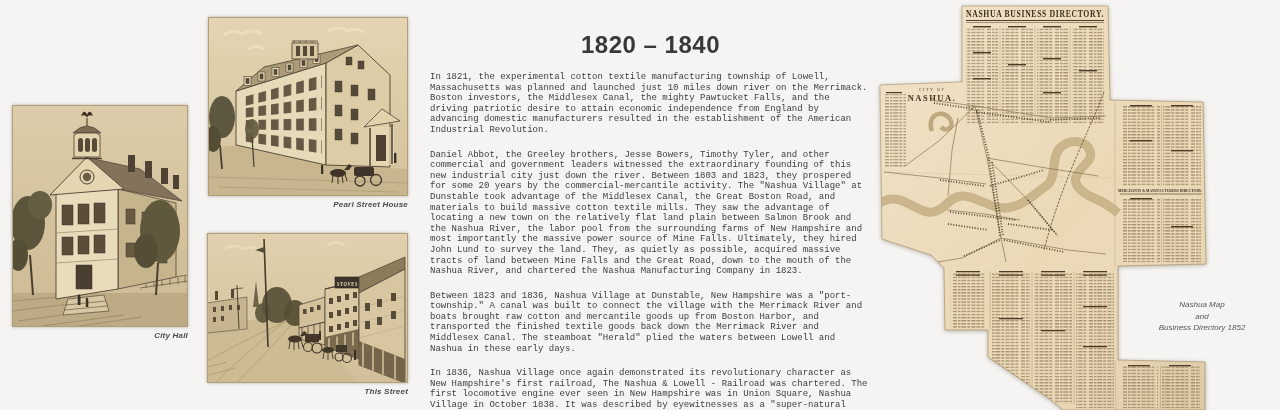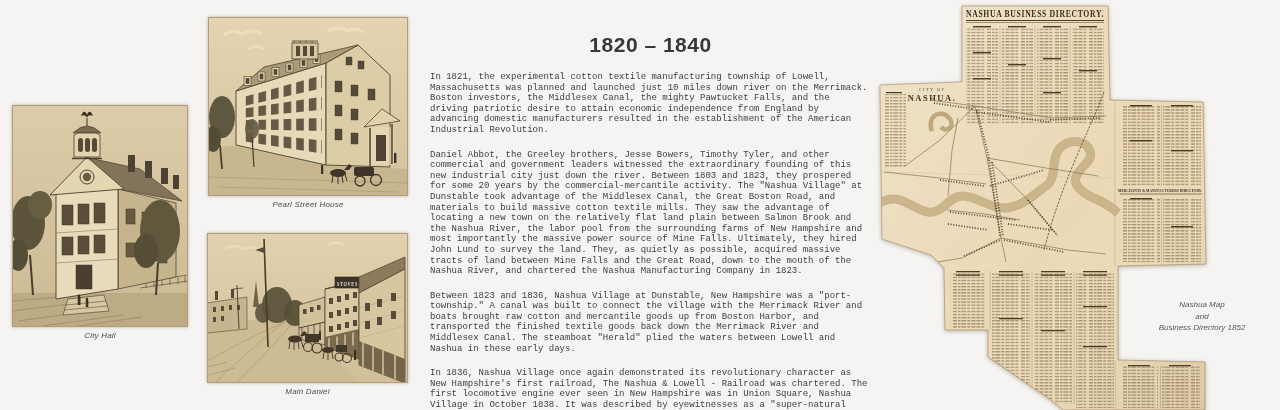--- a/index.html
+++ b/index.html
@@ -1,23 +1,23 @@
 <!DOCTYPE html>
 <html><head>
 <meta charset="utf-8">
 <style>
   html,body{margin:0;padding:0;background:#f4f3f1;}
   .page{position:relative;width:1280px;height:410px;background:#f5f4f2;overflow:hidden;
         font-family:"Liberation Sans",sans-serif;}
   figure.plate{position:absolute;margin:0;}
   figure.plate svg{display:block;box-shadow:0 0 3px rgba(90,78,55,.4);}
-  .cap{font-style:italic;font-size:8px;color:#4b4b4b;text-align:center;margin-top:4px;
-       letter-spacing:.2px;font-family:"Liberation Sans",sans-serif;}
+  .cap{font-style:italic;font-size:8px;color:#4b4b4b;text-align:right;margin-top:4px;
+       letter-spacing:.2px;font-family:"Liberation Sans",sans-serif;font-weight:bold;}
   .textcol{position:absolute;left:430px;top:33px;width:441px;color:#3e3e3e;}
-  .textcol h1{margin:0 0 15px 0;font-size:21px;line-height:24px;text-align:center;
+  .textcol h1{margin:0 0 15px 0;font-size:24px;line-height:24px;text-align:center;
               color:#383838;letter-spacing:.5px;}
   .textcol p{margin:0 0 14px 0;font-size:9px;line-height:10.6px;font-family:Liberation Mono, monospace;}
   .mapwrap{position:absolute;left:860px;top:0;width:420px;height:362px;}
   .mapwrap svg{display:block;filter:drop-shadow(0 1px 2px rgba(80,65,40,.35));}
   .mapcap{position:absolute;left:1118px;top:299px;width:168px;text-align:center;
           font-style:italic;font-size:8px;line-height:11.5px;color:#56565b;}
   .serif{font-family:"Liberation Serif",serif;}
 </style>
 </head>
 <body>
@@ -313,21 +313,21 @@
         <circle cx="140" cy="125" r="4.5" fill="none" stroke="#42382a" stroke-width="1.1"></circle>
       </g>
       <g fill="#3a3124">
         <rect x="112" y="100" width="2" height="7"></rect>
           <circle cx="113" cy="99" r="1.1"></circle>
         <rect x="147" y="119" width="2.2" height="8"></rect>
           <circle cx="148.1" cy="118" r="1.2"></circle>
       </g>
       <rect x="0.5" y="0.5" width="200" height="149" fill="none" stroke="#b29e79" stroke-width="1"></rect>
     </svg>
-    <figcaption class="cap">Main Daniel</figcaption>
+    <figcaption class="cap">This Street</figcaption>
   </figure>
 
   <div class="textcol">
     <h1>1820 – 1840</h1>
     <p>In 1821, the experimental cotton textile manufacturing township of Lowell, Massachusetts was planned and launched just 10 miles down river on the Merrimack.  Boston investors, the Middlesex Canal, the mighty Pawtucket Falls, and the driving patriotic desire to attain economic independence from England by advancing domestic manufacturers resulted in the establishment of the American Industrial Revolution.</p>
     <p>Daniel Abbot, the Greeley brothers, Jesse Bowers, Timothy Tyler, and other commercial and government leaders witnessed the extraordinary founding of this new industrial city just down the river.  Between 1803 and 1823, they prospered for some 20 years by the commercial-mercantile activity.  The "Nashua Village" at Dunstable took advantage of the Middlesex Canal, the Great Boston Road, and materials to build massive cotton textile mills.  They saw the advantage of locating a new town on the relatively flat land plain between Salmon Brook and the Nashua River, the labor pool from the surrounding farms of New Hampshire and most importantly the massive power source of Mine Falls.  Ultimately, they hired John Lund to survey the land.  They, as quietly as possible, acquired massive tracts of land between Mine Falls and the Great Road, down to the mouth of the Nashua River, and chartered the Nashua Manufacturing Company in 1823.</p>
     <p>Between 1823 and 1836, Nashua Village at Dunstable, New Hampshire was a "port-township."  A canal was built to connect the village with the Merrimack River and boats brought raw cotton and mercantile goods up from Boston Harbor, and transported the finished textile goods back down the Merrimack River and Middlesex Canal. The steamboat "Herald" plied the waters between Lowell and Nashua in these early days.</p>
     <p>In 1836, Nashua Village once again demonstrated its revolutionary character as New Hampshire's first railroad, The Nashua &amp; Lowell - Railroad was chartered.  The first locomotive engine ever seen in New Hampshire was in Union Square, Nashua Village in October 1838.   It was described by eyewitnesses as a "super-natural wonder."  Union Square was enthusiastically renamed Railroad Square.  This infrastructure supported a thriving industrial city - one which would continue to grow and thrive for another 100 years.  In December of 1836 the new industrial culture was firmly advanced by officially adopting the community name as the "Town of Nashua, New Hampshire."</p>
   </div>
 

